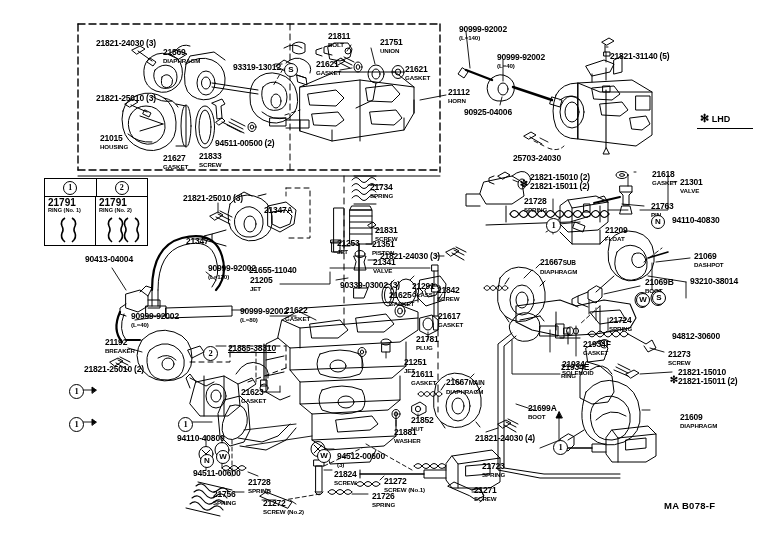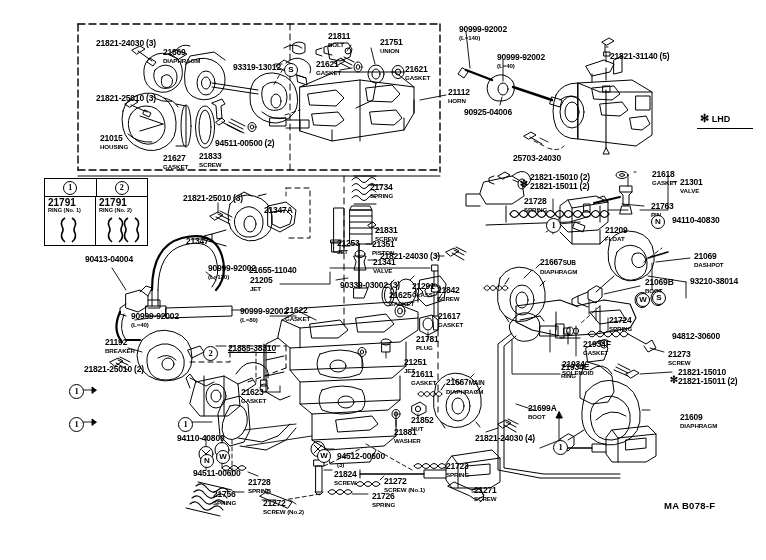--- a/index.html
+++ b/index.html
@@ -811,21 +811,21 @@
       <div class="lbl" style="left: 241px; top: 388px;"><span>21623</span><span class="sub">GASKET</span></div>
       <div class="lbl" style="left: 177px; top: 434px;"><span>94110-40800</span></div>
       <div class="lbl" style="left: 193px; top: 469px;"><span>94511-00600</span></div>
       <div class="lbl" style="left: 213px; top: 490px;"><span>21756</span><span class="sub">SPRING</span></div>
       <div class="lbl" style="left: 248px; top: 478px;"><span>21728</span><span class="sub">SPRING</span></div>
       <div class="lbl" style="left: 263px; top: 499px;"><span>21272</span><span class="sub">SCREW (No.2)</span></div>
       <div class="lbl" style="left: 337px; top: 452px;"><span>94512-00600</span><span class="sub">(3)</span></div>
       <div class="lbl" style="left: 334px; top: 470px;"><span>21824</span><span class="sub">SCREW</span></div>
       <div class="lbl" style="left: 384px; top: 477px;"><span>21272</span><span class="sub">SCREW (No.1)</span></div>
       <div class="lbl" style="left: 372px; top: 492px;"><span>21726</span><span class="sub">SPRING</span></div>
-      <div class="lbl" style="left: 446px; top: 462px;"><span>21723</span><span class="sub">SPRING</span></div>
+      <div class="lbl" style="left: 446px; top: 462px; padding-left: 36px;"><span>21723</span><span class="sub">SPRING</span></div>
       <div class="lbl" style="left: 474px; top: 486px;"><span>21271</span><span class="sub">SCREW</span></div>
       <div class="lbl" style="left: 394px; top: 428px;"><span>21881</span><span class="sub">WASHER</span></div>
       <div class="lbl" style="left: 411px; top: 416px;"><span>21852</span><span class="sub">NUT</span></div>
     </div>
   <div id="callout-layer">
       <div class="circnum" style="left: 69px; top: 417px;">1</div>
       <div class="circnum" style="left: 69px; top: 384px;">1</div>
       <div class="circnum" style="left: 203px; top: 346px;">2</div>
       <div class="circnum" style="left: 546px; top: 218px;">1</div>
       <div class="circnum" style="left: 553px; top: 440px;">1</div>

